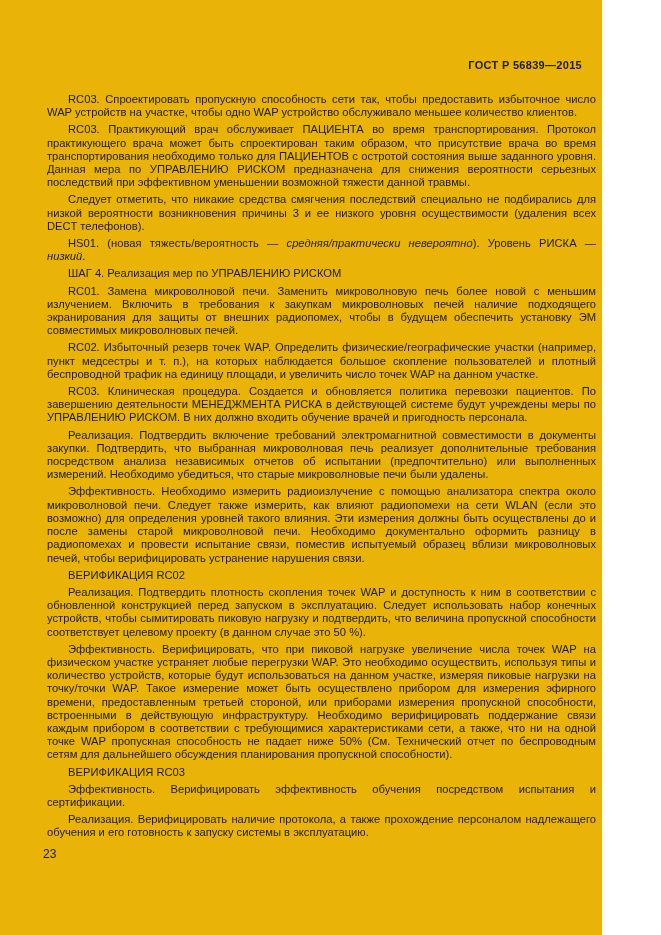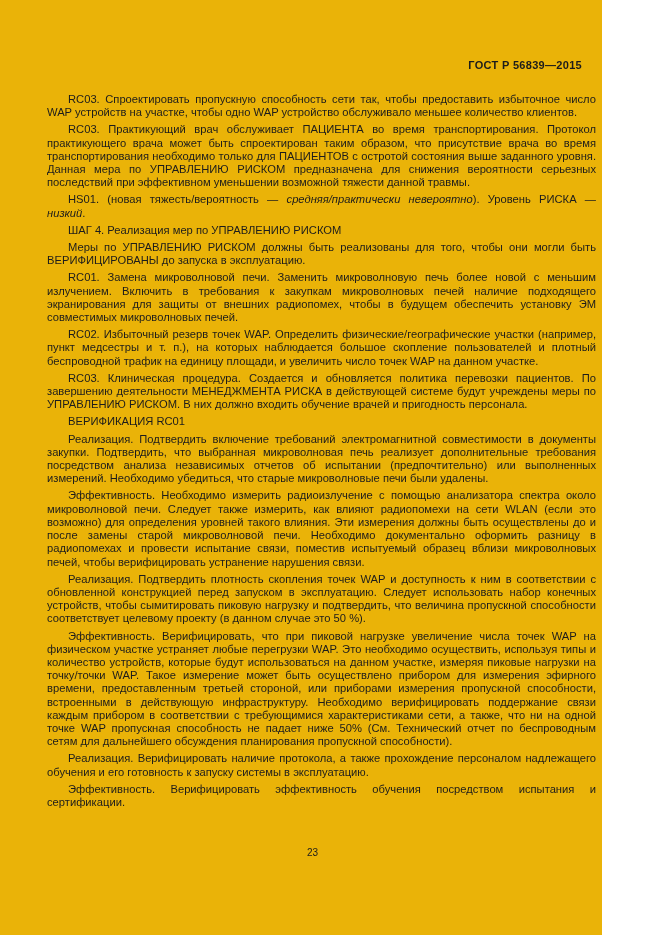--- a/index.html
+++ b/index.html
@@ -42,44 +42,45 @@
     text-indent: 21px;
   }
   .content i {
     font-style: italic;
   }
   .page-number {
     position: absolute;
     top: 847px;
     left: 43px;
     width: 539px;
-    text-align: center;
-    font-size: 10px;
+    text-align: left;
+    font-size: 12px;
   }
 </style>
 </head>
 <body>
 
 <div class="page">
 
   <div class="running-head">ГОСТ Р 56839—2015</div>
 
   <div class="content">
     <p>RC03. Спроектировать пропускную способность сети так, чтобы предоставить избыточное число WAP устройств на участке, чтобы одно WAP устройство обслуживало меньшее количество клиентов.</p>
     <p>RC03. Практикующий врач обслуживает ПАЦИЕНТА во время транспортирования. Протокол практикующего врача может быть спроектирован таким образом, что присутствие врача во время транспортирования необходимо только для ПАЦИЕНТОВ с остротой состояния выше заданного уровня. Данная мера по УПРАВЛЕНИЮ РИСКОМ предназначена для снижения вероятности серьезных последствий при эффективном уменьшении возможной тяжести данной травмы.</p>
+    <p>Следует отметить, что никакие средства смягчения последствий специально не подбирались для низкой вероятности возникновения причины 3 и ее низкого уровня осуществимости (удаления всех DECT телефонов).</p>
     <p><span>HS01. (новая тяжесть/вероятность — </span><i>средняя/практически невероятно</i><span>). Уровень РИСКА — </span><i>низкий</i><span>.</span></p>
     <p>ШАГ 4. Реализация мер по УПРАВЛЕНИЮ РИСКОМ</p>
-    <p>Меры по УПРАВЛЕНИЮ РИСКОМ должны быть реализованы для того, чтобы они могли быть ВЕРИФИЦИРОВАНЫ до запуска в эксплуатацию.</p>
     <p>RC01. Замена микроволновой печи. Заменить микроволновую печь более новой с меньшим излучением. Включить в требования к закупкам микроволновых печей наличие подходящего экранирования для защиты от внешних радиопомех, чтобы в будущем обеспечить установку ЭМ совместимых микроволновых печей.</p>
     <p>RC02. Избыточный резерв точек WAP. Определить физические/географические участки (например, пункт медсестры и т. п.), на которых наблюдается большое скопление пользователей и плотный беспроводной трафик на единицу площади, и увеличить число точек WAP на данном участке.</p>
     <p>RC03. Клиническая процедура. Создается и обновляется политика перевозки пациентов. По завершению деятельности МЕНЕДЖМЕНТА РИСКА в действующей системе будут учреждены меры по УПРАВЛЕНИЮ РИСКОМ. В них должно входить обучение врачей и пригодность персонала.</p>
-    <p>ВЕРИФИКАЦИЯ RC01</p>
     <p>Реализация. Подтвердить включение требований электромагнитной совместимости в документы закупки. Подтвердить, что выбранная микроволновая печь реализует дополнительные требования посредством анализа независимых отчетов об испытании (предпочтительно) или выполненных измерений. Необходимо убедиться, что старые микроволновые печи были удалены.</p>
     <p>Эффективность. Необходимо измерить радиоизлучение с помощью анализатора спектра около микроволновой печи. Следует также измерить, как влияют радиопомехи на сети WLAN (если это возможно) для определения уровней такого влияния. Эти измерения должны быть осуществлены до и после замены старой микроволновой печи. Необходимо документально оформить разницу в радиопомехах и провести испытание связи, поместив испытуемый образец вблизи микроволновых печей, чтобы верифицировать устранение нарушения связи.</p>
+    <p>ВЕРИФИКАЦИЯ RC02</p>
     <p>Реализация. Подтвердить плотность скопления точек WAP и доступность к ним в соответствии с обновленной конструкцией перед запуском в эксплуатацию. Следует использовать набор конечных устройств, чтобы сымитировать пиковую нагрузку и подтвердить, что величина пропускной способности соответствует целевому проекту (в данном случае это 50 %).</p>
     <p>Эффективность. Верифицировать, что при пиковой нагрузке увеличение числа точек WAP на физическом участке устраняет любые перегрузки WAP. Это необходимо осуществить, используя типы и количество устройств, которые будут использоваться на данном участке, измеряя пиковые нагрузки на точку/точки WAP. Такое измерение может быть осуществлено прибором для измерения эфирного времени, предоставленным третьей стороной, или приборами измерения пропускной способности, встроенными в действующую инфраструктуру. Необходимо верифицировать поддержание связи каждым прибором в соответствии с требующимися характеристиками сети, а также, что ни на одной точке WAP пропускная способность не падает ниже 50% (См. Технический отчет по беспроводным сетям для дальнейшего обсуждения планирования пропускной способности).</p>
+    <p>ВЕРИФИКАЦИЯ RC03</p>
+    <p>Эффективность. Верифицировать эффективность обучения посредством испытания и сертификации.</p>
     <p>Реализация. Верифицировать наличие протокола, а также прохождение персоналом надлежащего обучения и его готовность к запуску системы в эксплуатацию.</p>
-    <p>Эффективность. Верифицировать эффективность обучения посредством испытания и сертификации.</p>
   </div>
 
   <div class="page-number">23</div>
 
 </div>
 
 </body></html>

